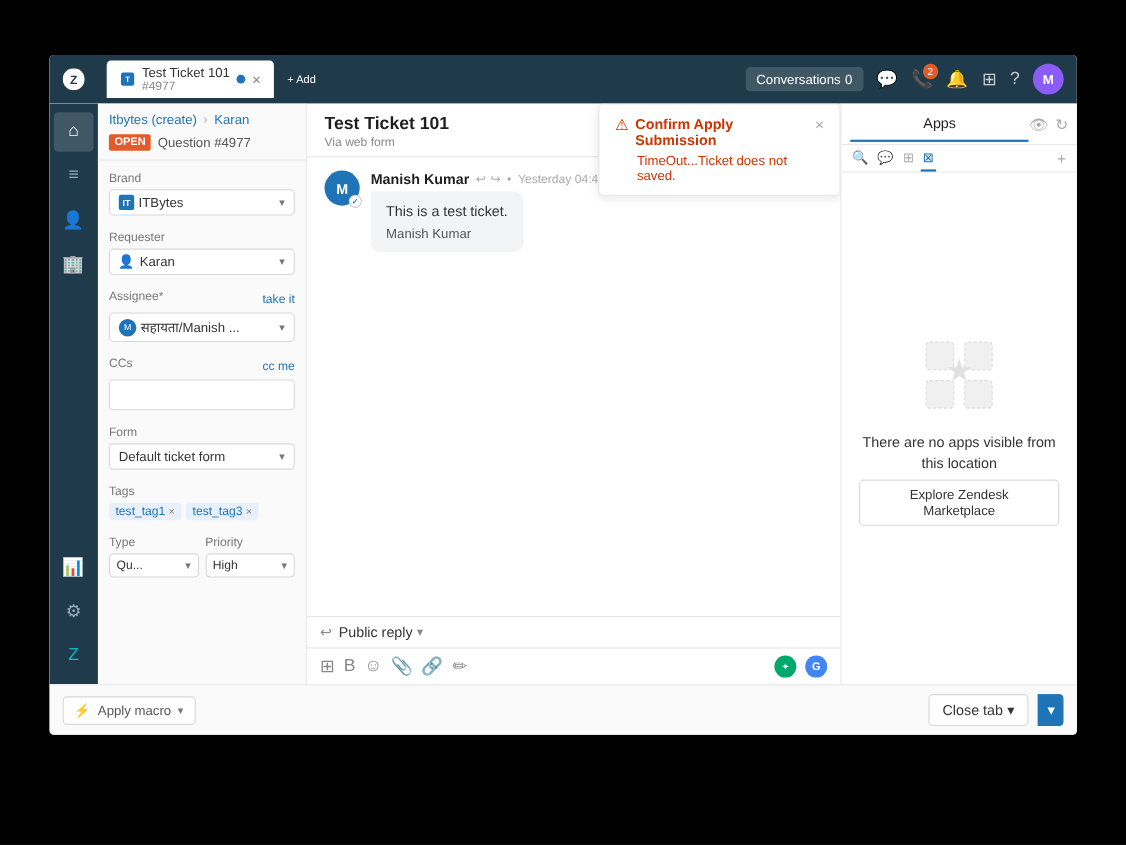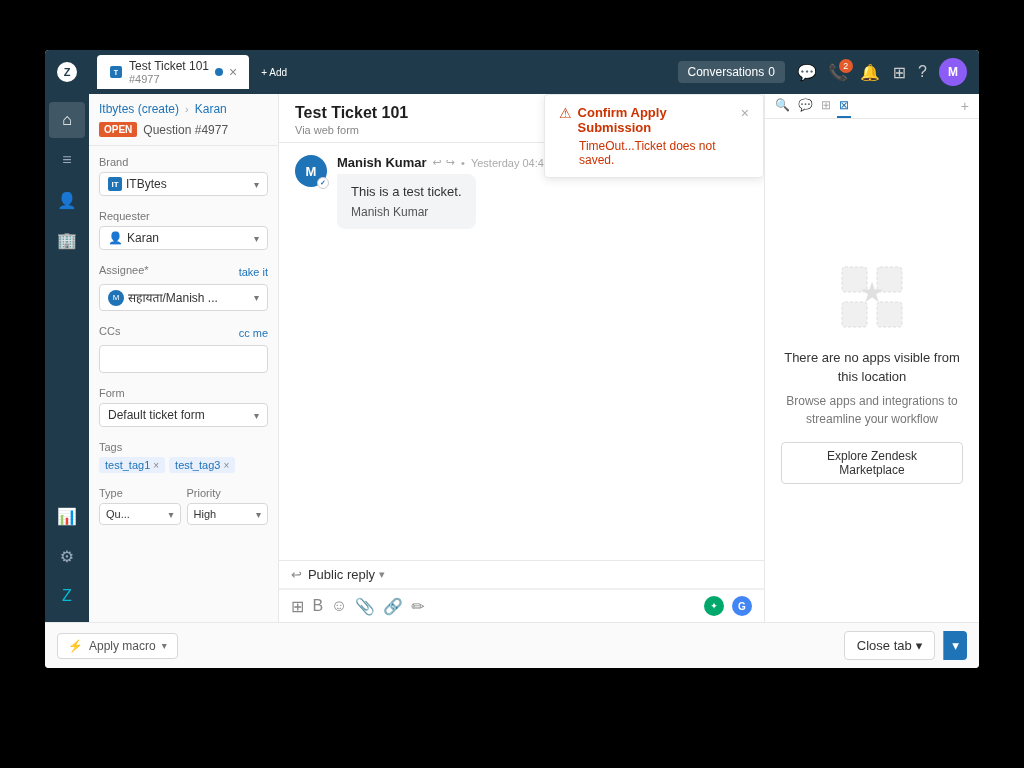--- a/index.html
+++ b/index.html
@@ -345,39 +345,45 @@
               <span class="composer-icon">✏</span>
               <div class="composer-right-icons">
                 <div class="ai-icon">✦</div>
                 <div class="g-icon">G</div>
               </div>
             </div>
           </div>
         </div>
 
         <div class="right-panel">
+          <div class="right-panel-tabs">
+            <div class="right-tab active">Apps</div>
+            <div class="right-panel-icons">
+              <span>👁</span>
+              <span>↻</span>
+            </div>
+          </div>
           <div style="display:flex; border-bottom:1px solid #e8e8e8; padding: 0 8px; gap:4px;">
             <span style="font-size:12px; color:#aaa; padding: 4px 2px;">🔍</span>
             <span style="font-size:12px; color:#aaa; padding: 4px 2px;">💬</span>
             <span style="font-size:12px; color:#aaa; padding: 4px 2px;">⊞</span>
             <span style="font-size:12px; color:#1f73b7; padding: 4px 2px; border-bottom: 2px solid #1f73b7;">⊠</span>
             <span style="font-size:14px; color:#aaa; padding: 4px 2px; margin-left:auto;">+</span>
           </div>
           <div class="right-panel-body">
             <div class="apps-empty-icon">
               <svg width="80" height="80" viewBox="0 0 80 80">
                 <rect x="10" y="10" width="25" height="25" rx="3" fill="#f0f0f0" stroke="#ddd" stroke-width="1" stroke-dasharray="3,2"></rect>
                 <rect x="45" y="10" width="25" height="25" rx="3" fill="#f0f0f0" stroke="#ddd" stroke-width="1" stroke-dasharray="3,2"></rect>
                 <rect x="10" y="45" width="25" height="25" rx="3" fill="#f0f0f0" stroke="#ddd" stroke-width="1" stroke-dasharray="3,2"></rect>
                 <rect x="45" y="45" width="25" height="25" rx="3" fill="#f0f0f0" stroke="#ddd" stroke-width="1" stroke-dasharray="3,2"></rect>
                 <text x="40" y="45" font-size="28" text-anchor="middle" fill="#e0e0e0">★</text>
               </svg>
             </div>
             <div class="apps-empty-title">There are no apps visible from this location</div>
-            <div class="apps-empty-desc">Browse apps and integrations to streamline your workflow</div>
             <button class="explore-btn">Explore Zendesk Marketplace</button>
           </div>
         </div>
 
       </div>
     </div>
 
     <div class="bottom-bar">
       <div class="macro-area">
         <button class="macro-btn">

